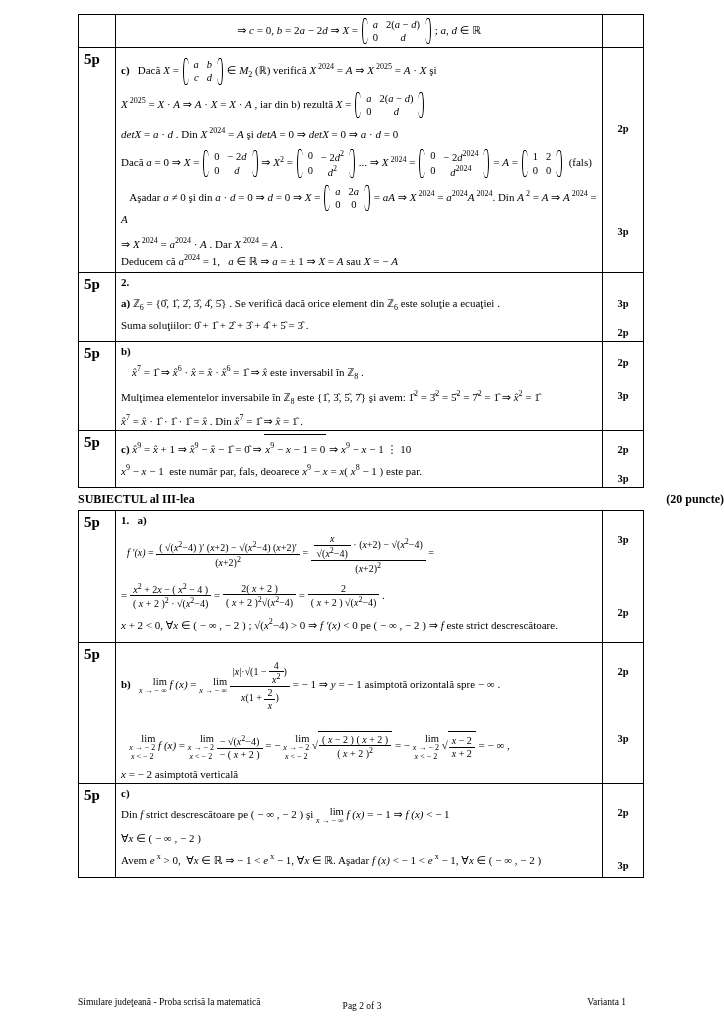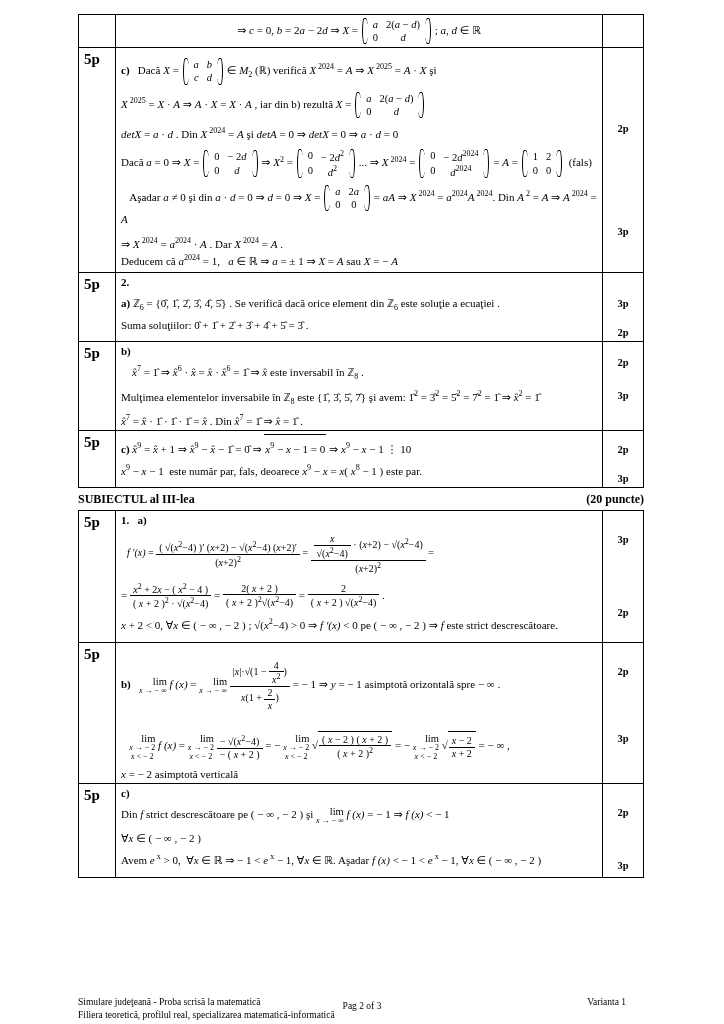--- a/index.html
+++ b/index.html
@@ -7,21 +7,21 @@
     width:724px;height:1024px;
     background:#ffffff;
     font-family:"Liberation Serif", serif;
     color:#000;
     font-size:11px;
     position:relative;
   }
   .page{
     position:absolute;
     left:78px; top:14px;
-    width:566px;
+    width:646px;
   }
   table.sheet{
     border-collapse:collapse;
     width:566px;
     table-layout:fixed;
   }
   table.sheet td{
     border:1px solid #000;
     vertical-align:top;
     padding:3px 5px;
@@ -419,17 +419,16 @@
       <div>3p</div>
     </td>
   </tr>
 </tbody>
     </table>
 
 </div>
 
 <div class="footer">
   <div>Simulare judeţeană - Proba scrisă la matematică</div>
-  <div>Filiera teoretică, profilul real, specializarea matematică-informatică</div>
   <div class="right">Varianta 1</div>
 </div>
 
 <div class="pagenum">Pag 2 of 3</div>
 
 </body></html>

